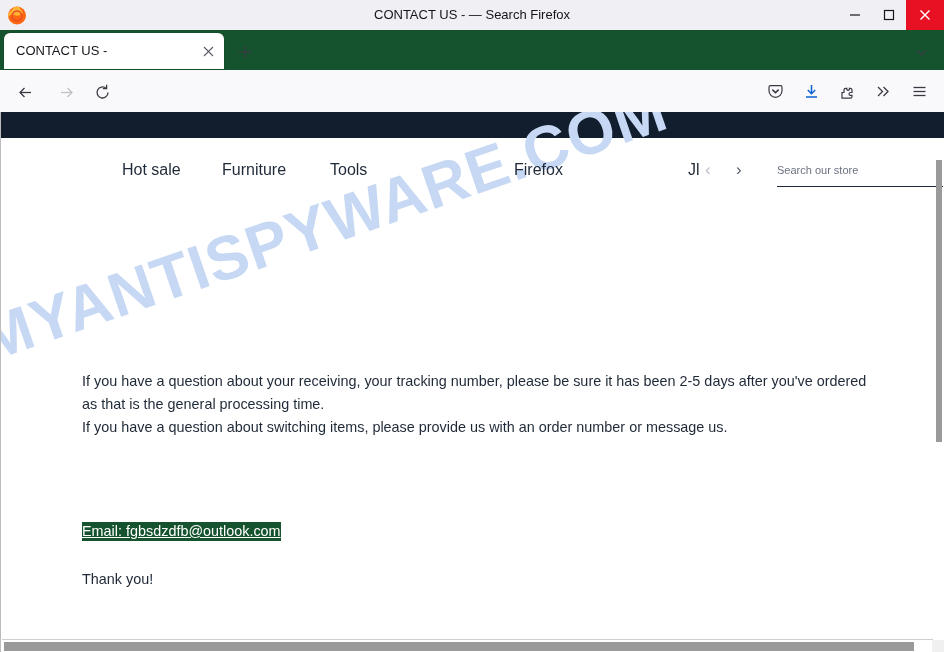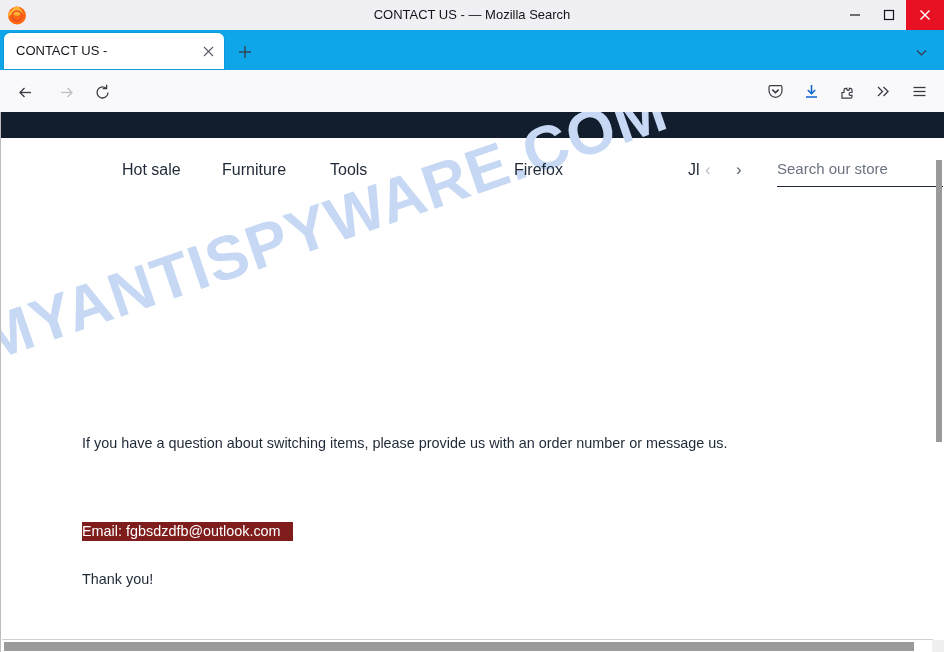--- a/index.html
+++ b/index.html
@@ -62,21 +62,21 @@
     color: #ffffff;
     width: 38px;
   }
   .win-btn svg { display: block; }
 
   
   .tabstrip {
     position: absolute;
     left: 0; top: 30px;
     width: 944px; height: 40px;
-    background: #0ea5e9;
+    background: #14532d;
   }
   .tab {
     position: absolute;
     left: 4px; top: 3px;
     width: 220px; height: 36px;
     background: #ffffff;
     border-radius: 6px 6px 0 0;
     box-shadow: 0 0 0 1px rgba(0,0,0,0.06);
   }
   .tab-label {
@@ -258,21 +258,21 @@
     left: 776px; top: 22px;
     width: 166px; height: 26px;
     border-bottom: 1px solid #1f2937;
   }
   .searchwrap input {
     width: 166px;
     border: 0;
     outline: 0;
     background: transparent;
     font-family: "Liberation Sans", sans-serif;
-    font-size: 15px;
+    font-size: 11px;
     color: #1f2937;
     padding: 0;
   }
   .searchwrap input::placeholder { color: #6b7280; }
 
   
   .page-title {
     position: absolute;
     left: 0; top: 152px;
     width: 944px;
@@ -284,26 +284,27 @@
   }
   .para {
     position: absolute;
     left: 81px;
     width: 790px;
     font-size: 14.4px;
     line-height: 23px;
     color: #1f2937;
   }
   #para1 { top: 258px; }
-  #para2 { top: 320px; }
+  #para2 { top: 304px; }
   #para3 { top: 408px; }
   .sel {
-    background: #7f1d1d;
+    background: #14532d;
     color: #ffffff;
-    padding: 1px 12px 2px 0;
+    padding: 1px 0 2px 0;
+    text-decoration: underline;
   }
 
   
   .vscroll-track {
     position: absolute;
     right: 0; top: 0;
     width: 12px; height: 540px;
     background: transparent;
   }
   .vscroll-thumb {
@@ -339,21 +340,21 @@
 <div class="window">
 
   <div class="titlebar">
     <div class="ff-logo">
       <svg width="22" height="22" viewBox="0 0 22 22">
         <circle cx="11" cy="11.5" r="9" fill="#ff6611"></circle>
         <path d="M11 2.5c-2 0-3.5 1.2-4.3 2.6C5.5 7 3.5 7.6 2.6 9.5c-.6 1.3-.6 2.9-.2 4.2.8-2.2 2.4-3.3 4-3.3 2.2 0 3 1.4 5 1.4 2.4 0 3.6-1.7 3.4-3.6 1 .8 1.6 2 1.8 3.2.5-2.6-.6-5.3-2.6-6.9C12.9 2.9 12 2.5 11 2.5z" fill="#ffb433"></path>
         <circle cx="11" cy="12" r="5" fill="none" stroke="#e44d26" stroke-width="1.3"></circle>
       </svg>
     </div>
-    <div class="title-text">CONTACT US - — Mozilla Search</div>
+    <div class="title-text">CONTACT US - — Search Firefox</div>
     <div class="win-btns">
       <div class="win-btn">
         <svg width="12" height="12" viewBox="0 0 12 12">
             <line x1="1" y1="6" x2="11" y2="6" stroke="currentColor" stroke-width="1.2"></line>
           </svg>
       </div>
       <div class="win-btn">
         <svg width="12" height="12" viewBox="0 0 12 12">
             <rect x="1.5" y="1.5" width="9" height="9" fill="none" stroke="currentColor" stroke-width="1.2"></rect>
           </svg>
@@ -482,20 +483,21 @@
         <div class="nav-arrow" id="nav-prev">‹</div>
         <div class="nav-arrow" id="nav-next">›</div>
 
         <div class="searchwrap">
           <input type="text" placeholder="Search our store" style="">
         </div>
       </div>
     </div>
 
 
+    <div class="para" id="para1">If you have a question about your receiving, your tracking number, please be sure it has been 2-5 days after you've ordered as that is the general processing time.</div>
     <div class="para" id="para2">If you have a question about switching items, please provide us with an order number or message us.</div>
     <div class="para" id="para3"><span class="sel">Email: fgbsdzdfb@outlook.com</span></div>
     <div class="para" style="top:456px">Thank you!</div>
 
     <div class="vscroll-track">
       <div class="vscroll-thumb"></div>
     </div>
     <div class="hscroll-track">
       <div class="hscroll-thumb"></div>
     </div>

